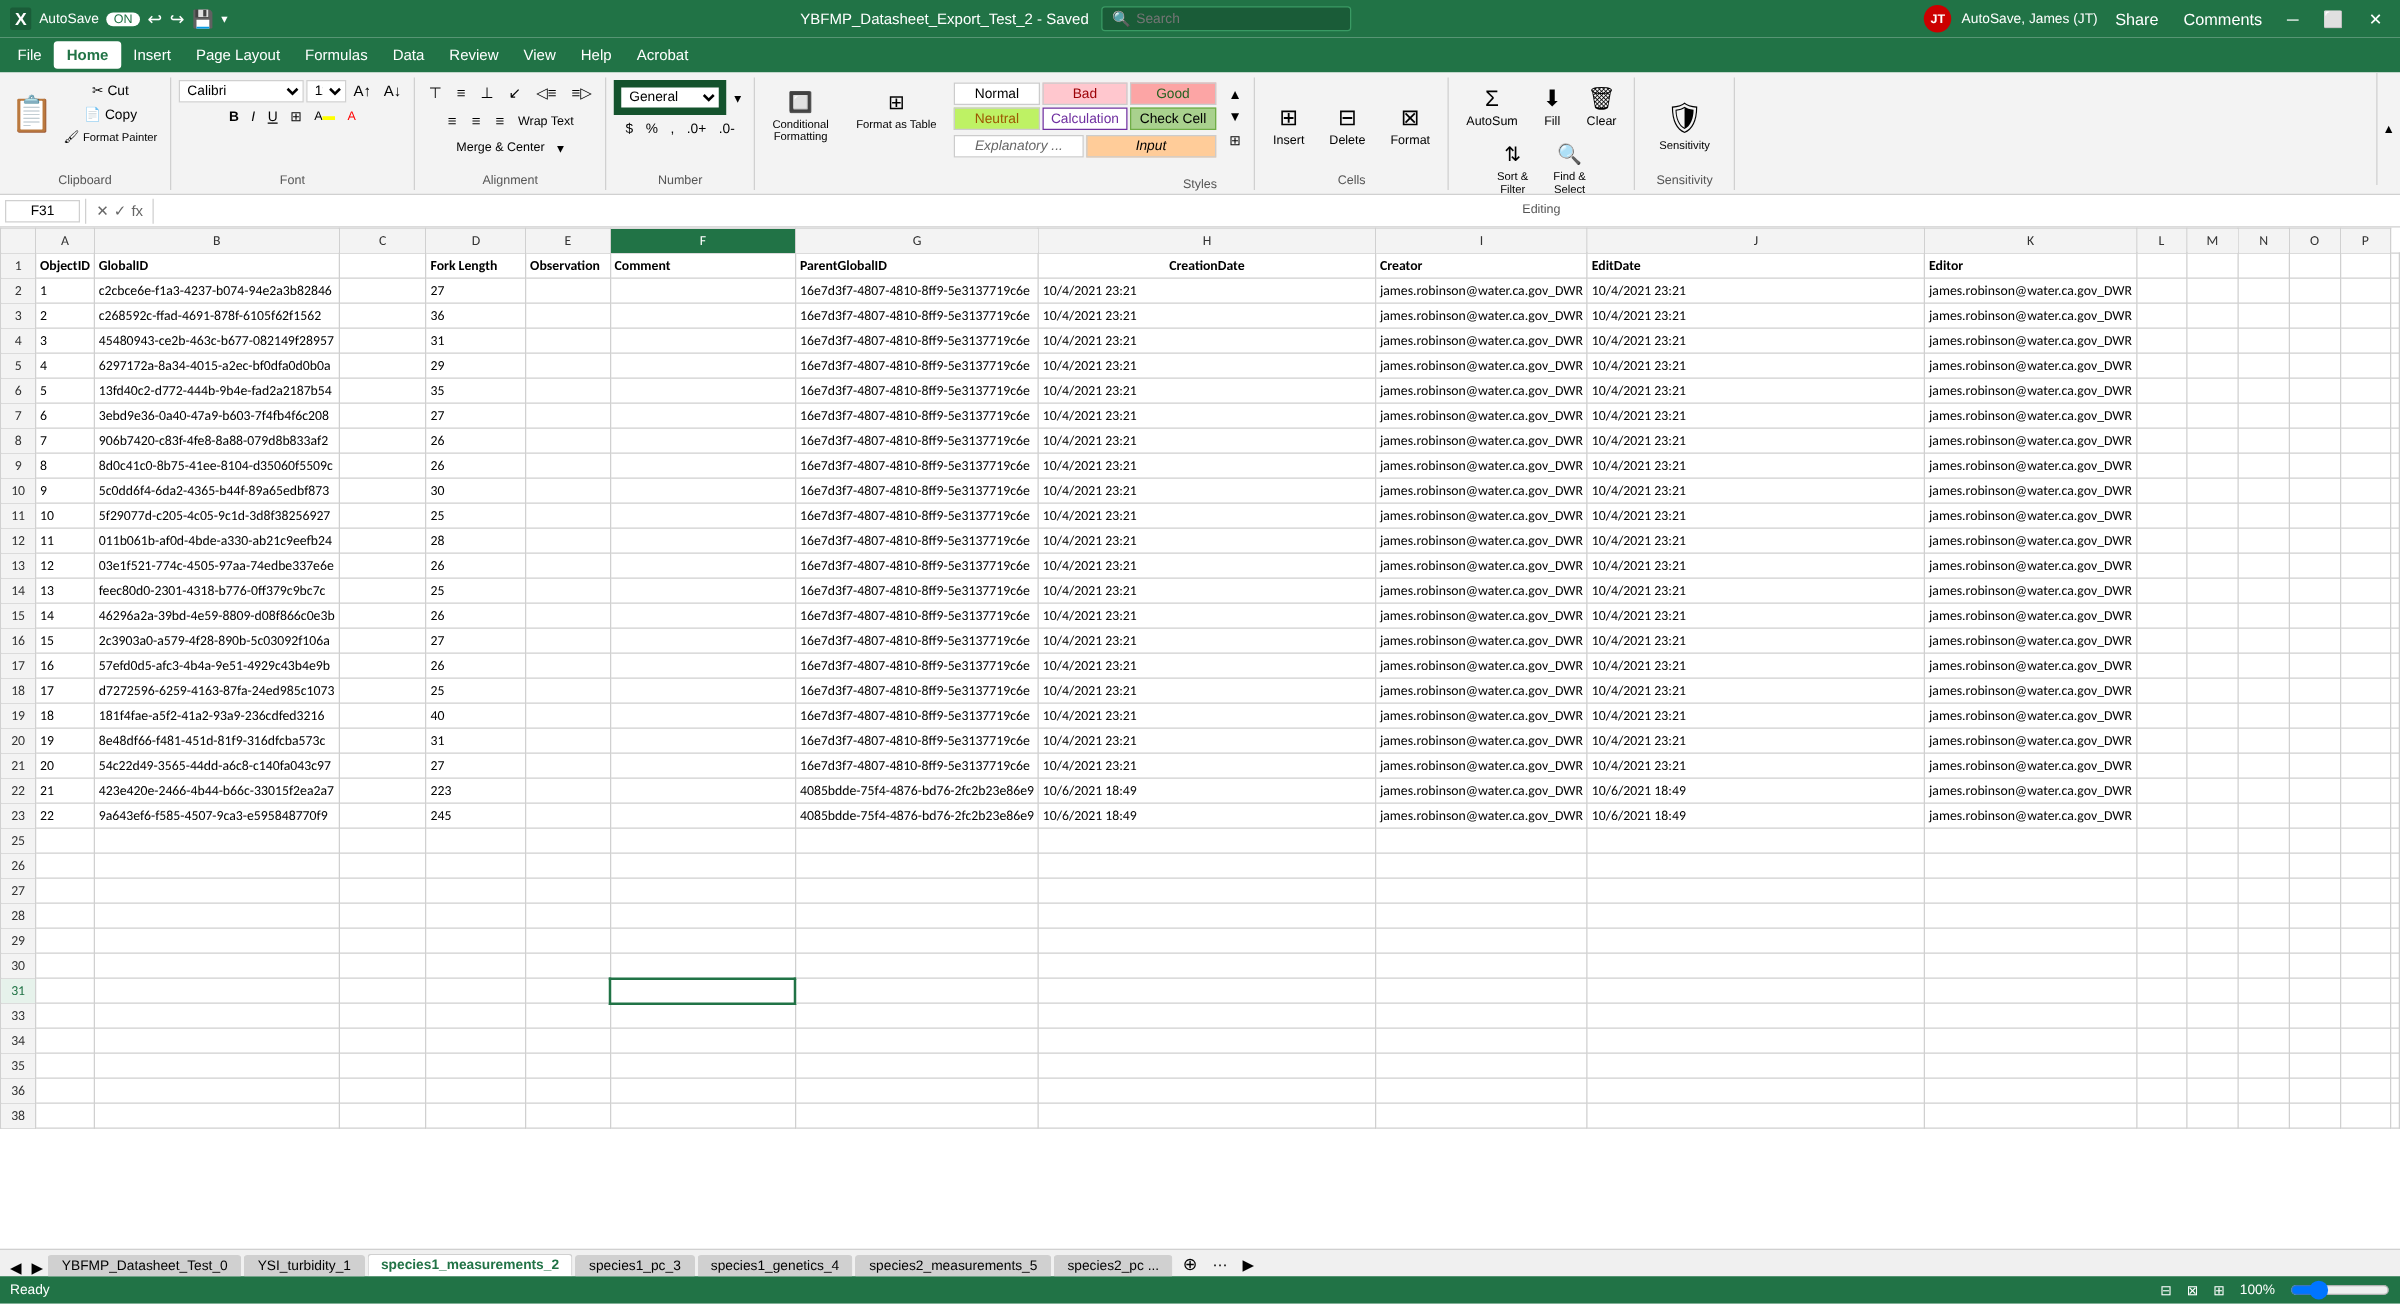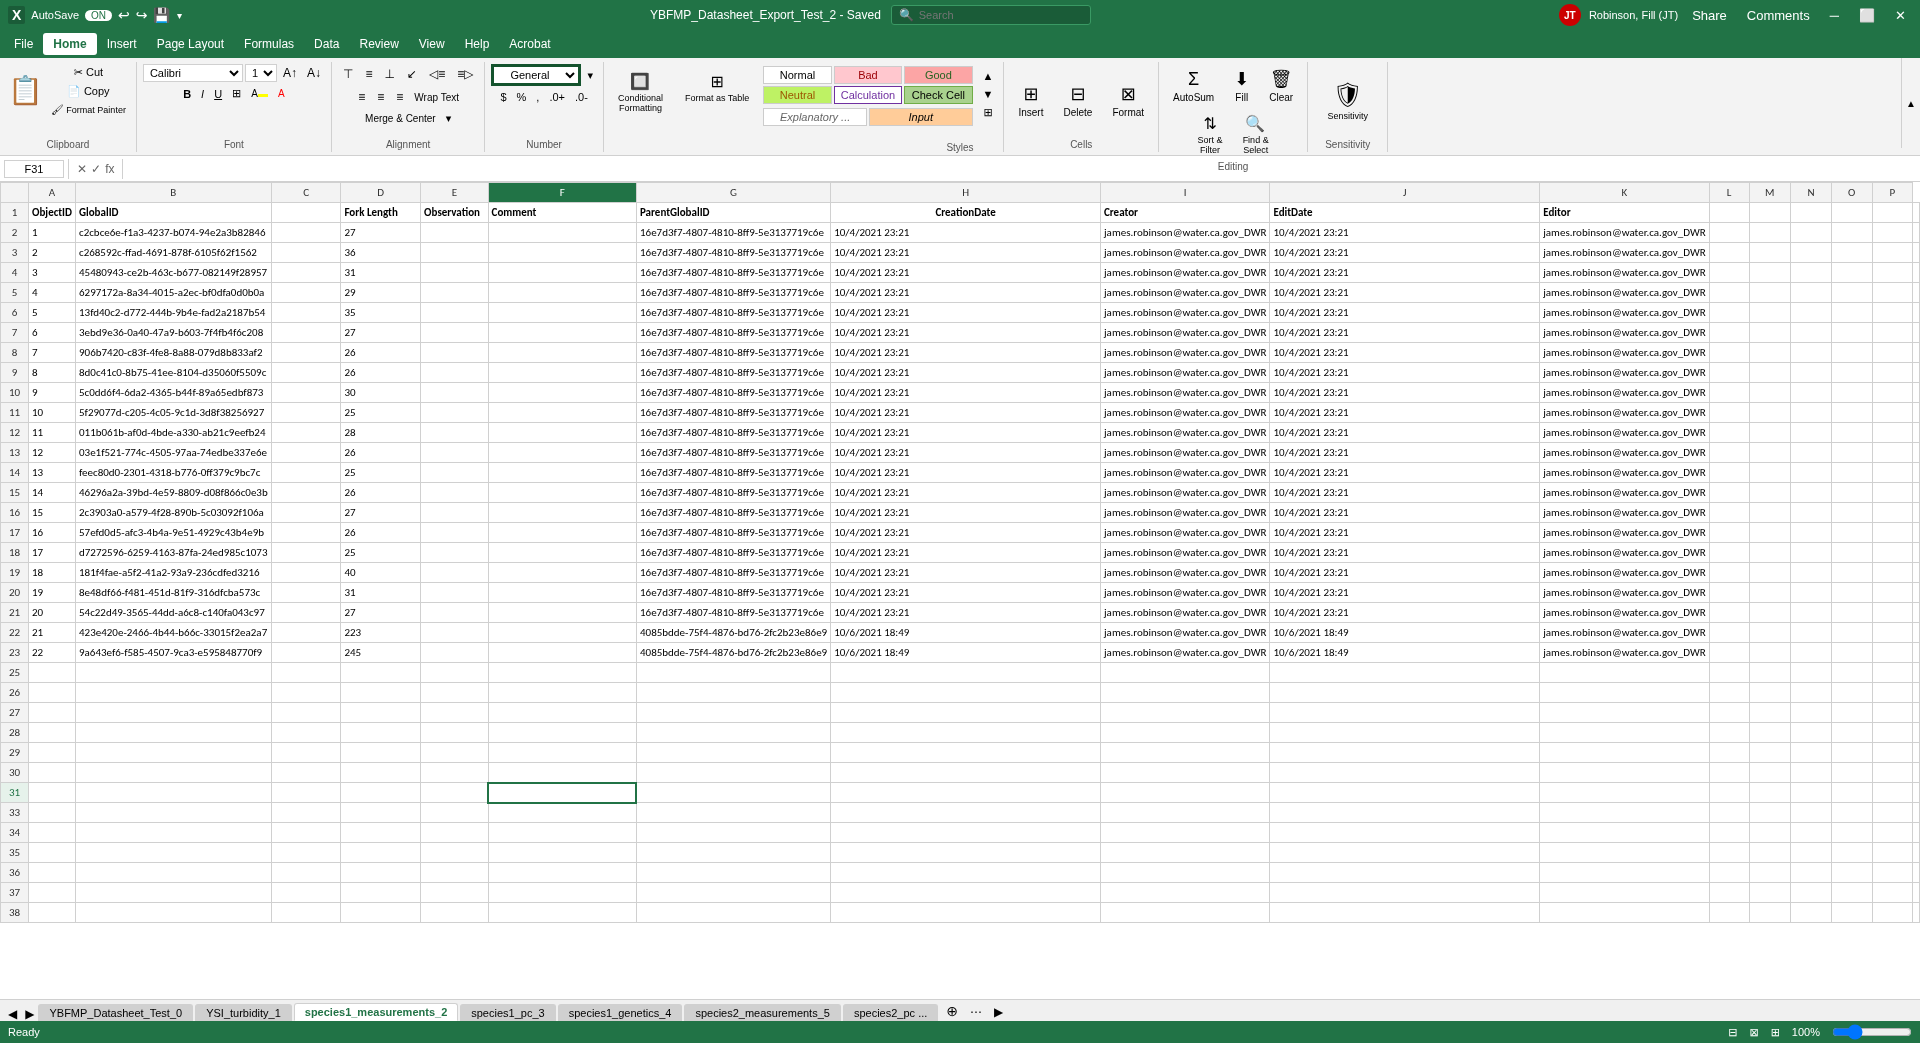--- a/index.html
+++ b/index.html
@@ -213,22 +213,22 @@
       border: 1px solid transparent;
       background: none;
       cursor: pointer;
       padding: 1px 3px;
       font-size: 11px;
       border-radius: 2px;
     }
 
     
     .num-format-select {
-      border: 3px solid #14532d;
-      padding: 1px 12px;
+      border: 6px solid #14532d;
+      padding: 1px 2px;
       font-size: 11px;
       width: 90px;
       background: #fff;
     }
 
     
     .align-btn {
       border: 1px solid transparent;
       background: none;
       cursor: pointer;
@@ -268,21 +268,21 @@
   <div class="title-bar-center">
     <span>YBFMP_Datasheet_Export_Test_2 - Saved</span>
     &nbsp;
     <div style="display:inline-flex;align-items:center;background:#1a5c38;border:1px solid #3a9a64;border-radius:3px;padding:2px 8px;width:200px;">
       <span style="color:#aaa;margin-right:4px;">🔍</span>
       <input type="text" style="background: transparent; border: none; outline: none; color: rgb(255, 255, 255); width: 160px; font-size: 11px;" placeholder="Search">
     </div>
   </div>
   <div class="title-bar-right">
     <span style="background:#c00;border-radius:50%;width:22px;height:22px;display:inline-flex;align-items:center;justify-content:center;font-size:10px;font-weight:bold;">JT</span>
-    <span style="font-size:11px;">Robinson, Fill (JT)</span>
+    <span style="font-size:11px;">AutoSave, James (JT)</span>
     <button class="win-btn">Share</button>
     <button class="win-btn">Comments</button>
     <button class="win-btn">─</button>
     <button class="win-btn">⬜</button>
     <button class="win-btn close">✕</button>
   </div>
 </div>
 
 <div class="menu-bar">
   <div class="menu-item">File</div>
@@ -1209,40 +1209,20 @@
             <td></td>
             <td></td>
             <td></td>
             <td></td>
             <td></td>
             <td></td>
             <td></td>
             <td></td>
           </tr>
           <tr>
-            <th class="row-header">37</th>
-            <td></td>
-            <td></td>
-            <td></td>
-            <td></td>
-            <td></td>
-            <td></td>
-            <td></td>
-            <td></td>
-            <td></td>
-            <td></td>
-            <td></td>
-            <td></td>
-            <td></td>
-            <td></td>
-            <td></td>
-            <td></td>
-            <td></td>
-          </tr>
-          <tr>
             <th class="row-header">38</th>
             <td></td>
             <td></td>
             <td></td>
             <td></td>
             <td></td>
             <td></td>
             <td></td>
             <td></td>
             <td></td>

